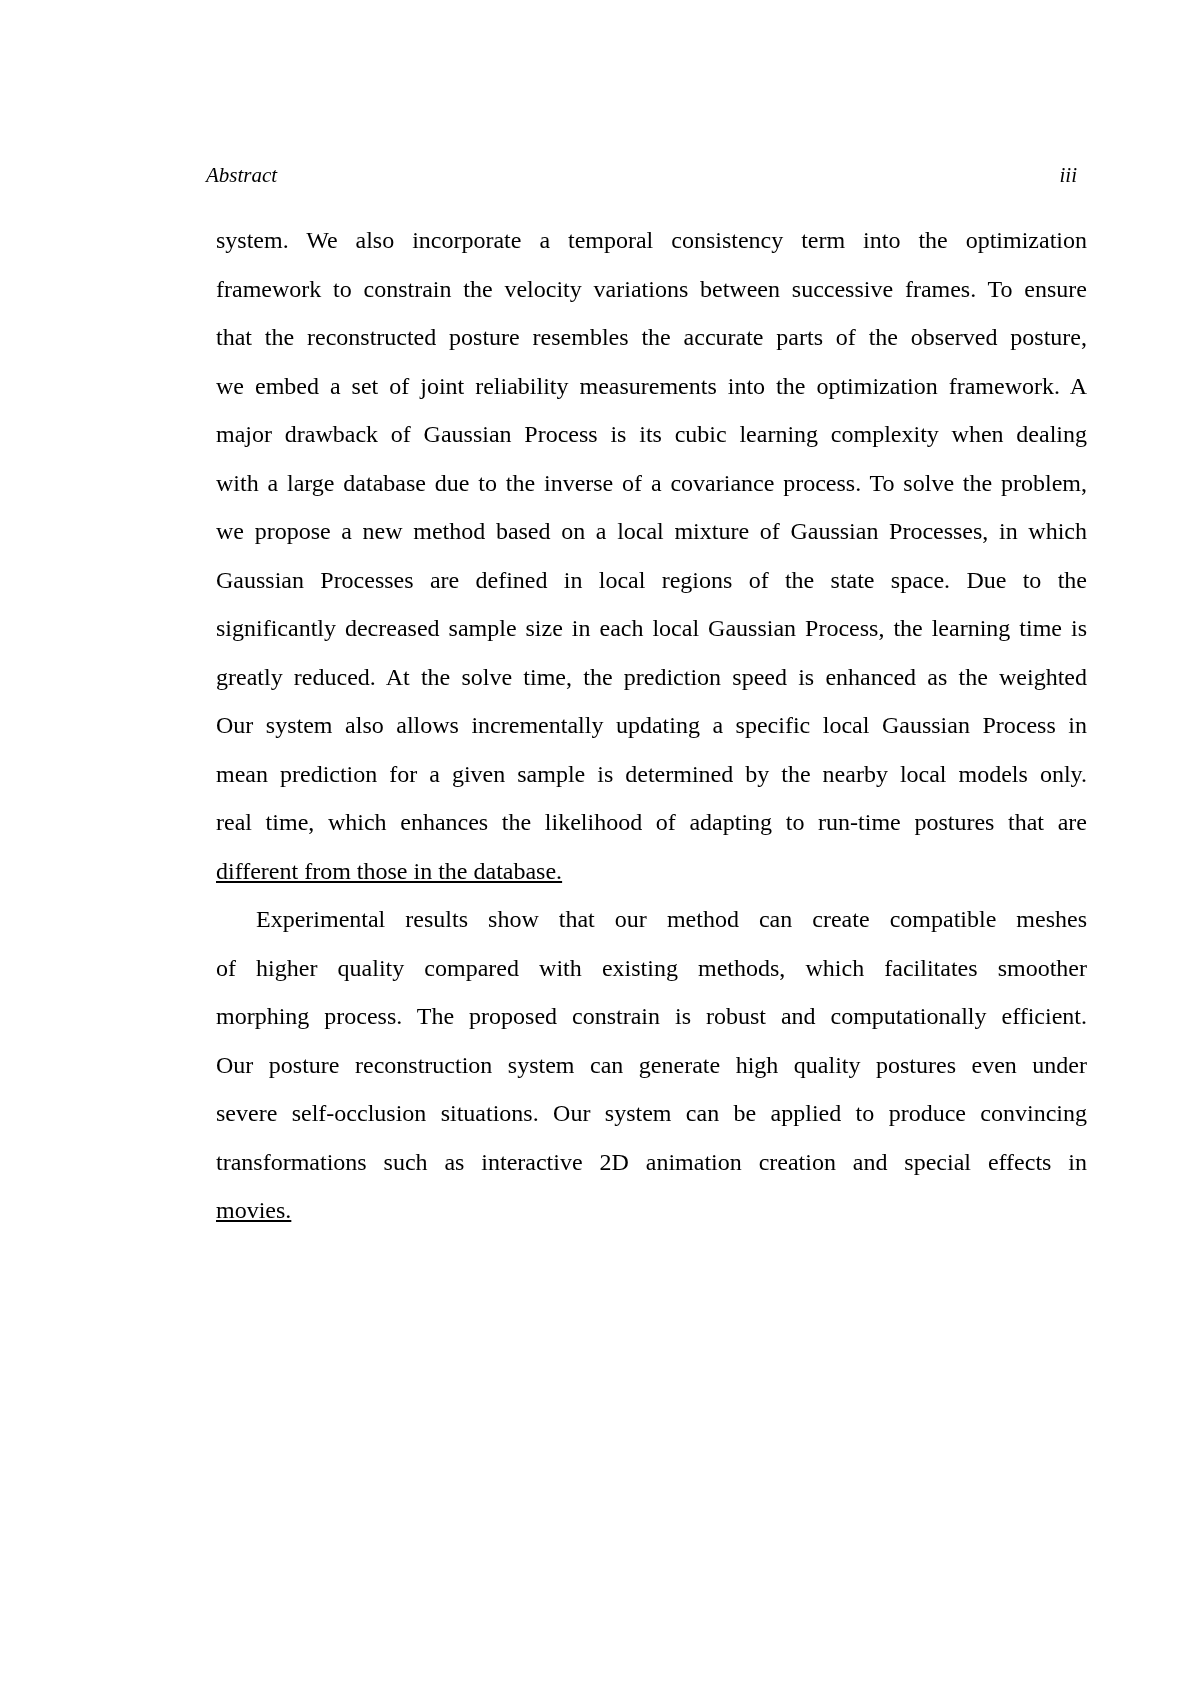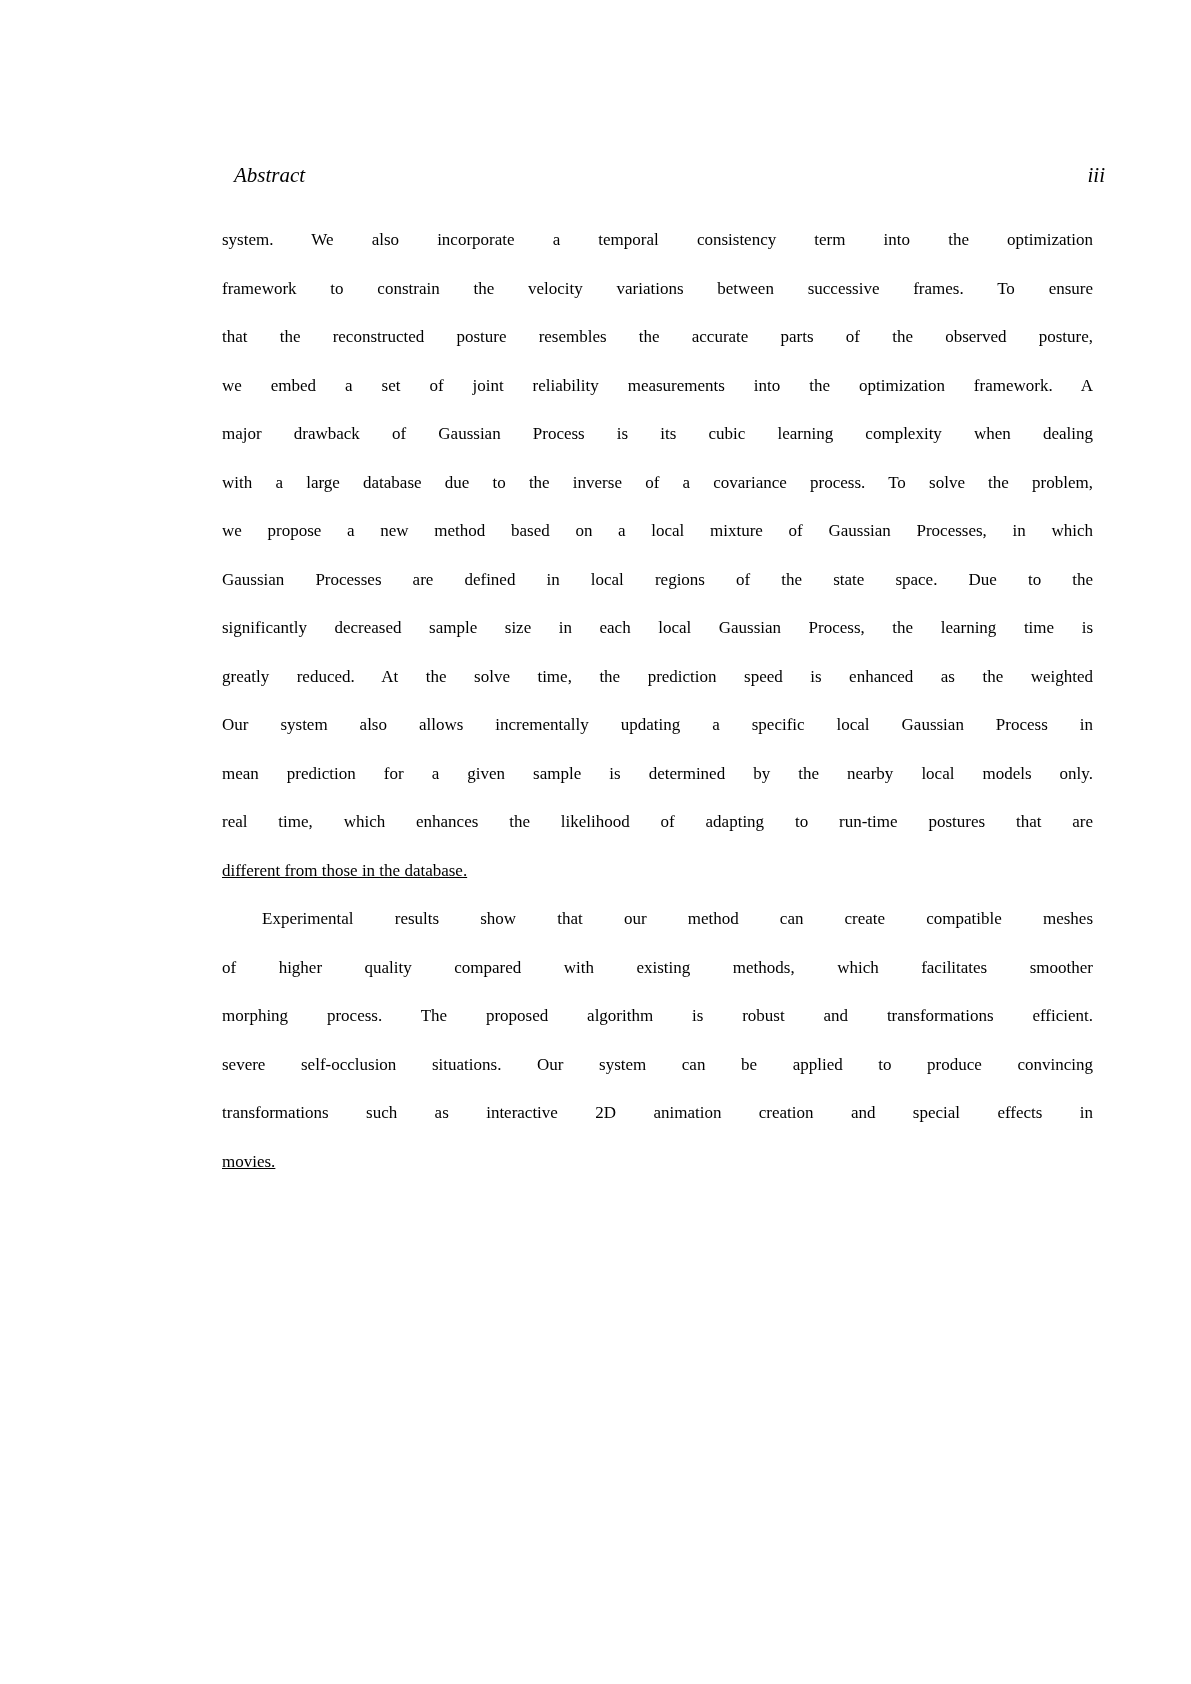--- a/index.html
+++ b/index.html
@@ -17,36 +17,36 @@
   .page {
     position: absolute;
     top: 0; left: 0;
     width: 1191px;
     height: 1684px;
     background: #ffffff;
     overflow: hidden;
   }
   .running-head {
     position: absolute;
-    left: 234px;
+    left: 206px;
     top: 162px;
     width: 871px;
     display: flex;
     justify-content: space-between;
     align-items: baseline;
     font-style: italic;
     font-size: 21px;
     line-height: 26px;
   }
   .body-text {
     position: absolute;
-    left: 222px;
+    left: 216px;
     top: 216px;
     width: 871px;
-    font-size: 17px;
+    font-size: 24px;
   }
   .paragraph {
     margin: 0;
     padding: 0;
   }
   .line {
     height: 48.5px;
     line-height: 48.5px;
     text-align: justify;
     text-align-last: justify;
@@ -84,19 +84,20 @@
         <div class="line">significantly decreased sample size in each local Gaussian Process, the learning time is</div>
         <div class="line">greatly reduced. At the solve time, the prediction speed is enhanced as the weighted</div>
         <div class="line">Our system also allows incrementally updating a specific local Gaussian Process in</div>
         <div class="line">mean prediction for a given sample is determined by the nearby local models only.</div>
         <div class="line">real time, which enhances the likelihood of adapting to run-time postures that are</div>
         <div class="line last">different from those in the database.</div>
       </div>
       <div class="paragraph">
         <div class="line indent">Experimental results show that our method can create compatible meshes</div>
         <div class="line">of higher quality compared with existing methods, which facilitates smoother</div>
-        <div class="line">morphing process. The proposed algorithm is robust and transformations efficient.</div>
+        <div class="line">morphing process. The proposed constrain is robust and computationally efficient.</div>
+        <div class="line">Our posture reconstruction system can generate high quality postures even under</div>
         <div class="line">severe self-occlusion situations. Our system can be applied to produce convincing</div>
         <div class="line">transformations such as interactive 2D animation creation and special effects in</div>
         <div class="line last">movies.</div>
       </div>
     </div>
 </div>
 
 </body></html>

